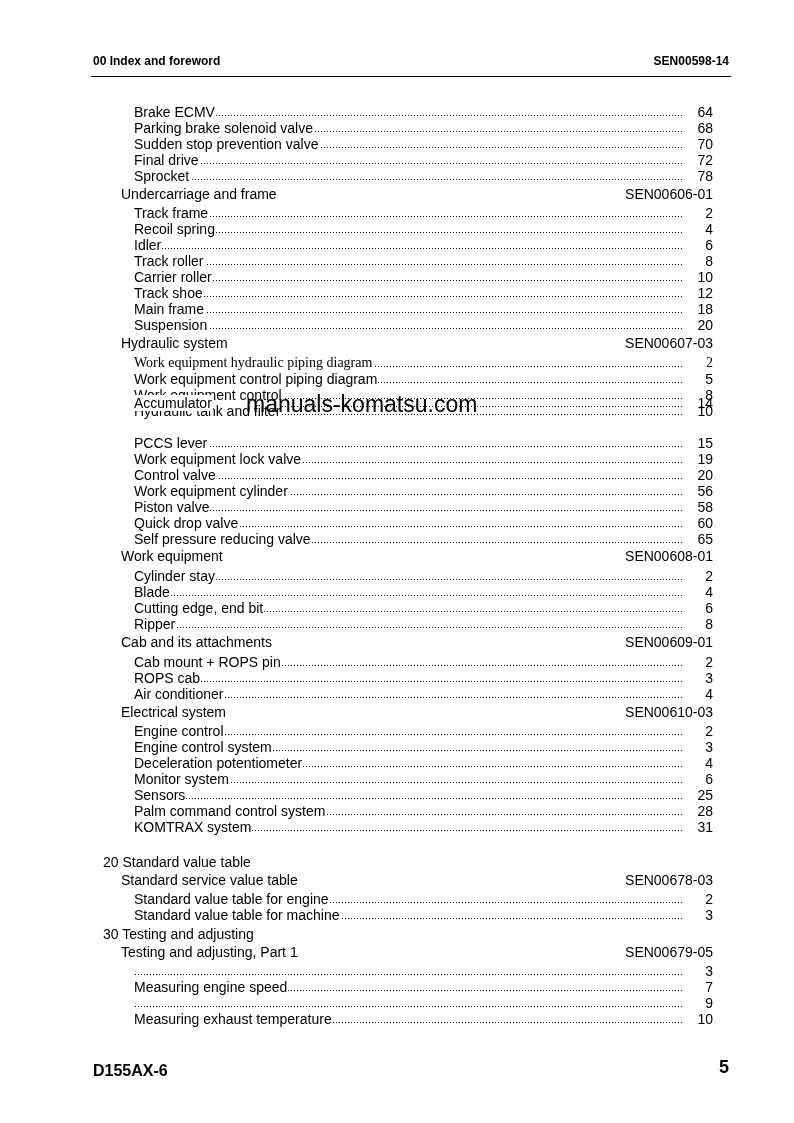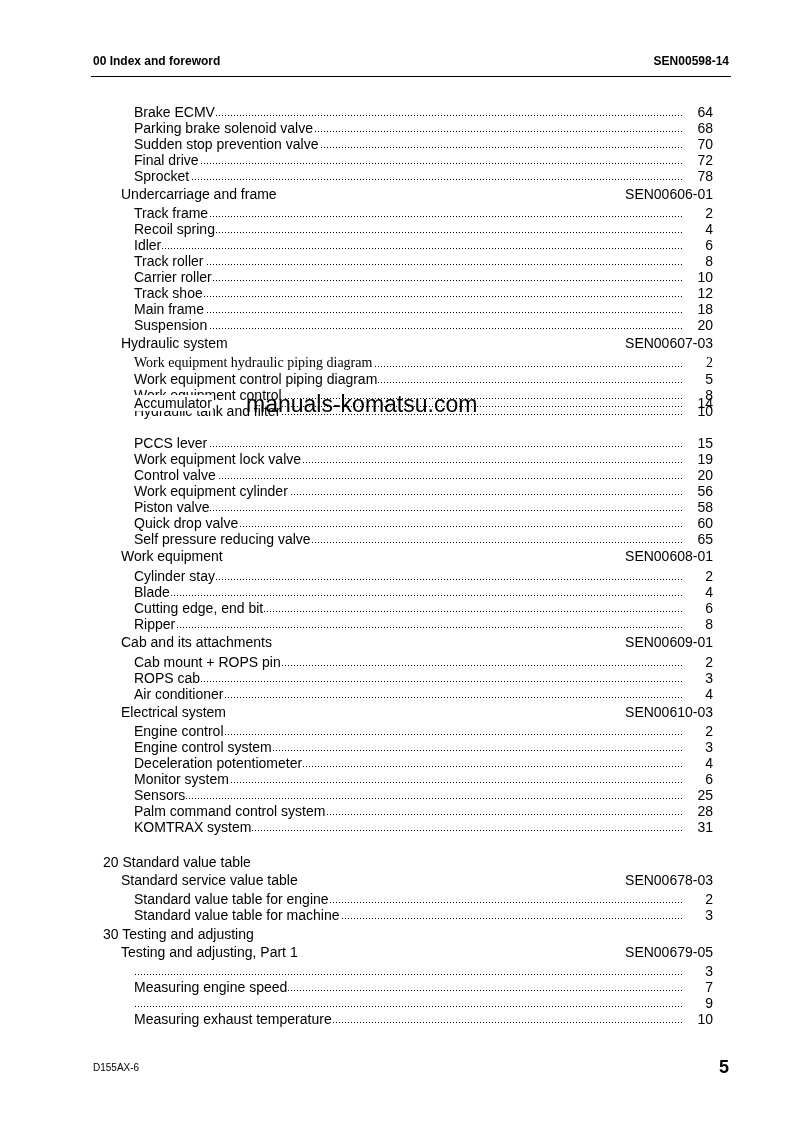--- a/index.html
+++ b/index.html
@@ -29,21 +29,21 @@
       background-image: radial-gradient(circle, #000 0.55px, transparent 0.7px);
       background-size: 3px 1px; background-repeat: repeat-x; z-index: 1;
     }
     .row.entry .page { position: absolute; right: 0; top: 0; text-align: right; }
     .row.section { left: 121px; width: 592px; }
     .row.section .title { position: absolute; left: 0; top: 0; }
     .row.section .code { position: absolute; right: 0; top: 0; }
     .row.chapter { left: 103px; width: 610px; }
     .row.chapter .title { position: absolute; left: 0; top: 0; }
     .footer-left {
-      position: absolute; left: 93px; top: 1062px; font-weight: normal; font-size: 10px;
+      position: absolute; left: 93px; top: 1062px; font-weight: bold; font-size: 16px;
     }
     .footer-right {
       position: absolute; right: 65px; top: 1057px; font-weight: bold; font-size: 18px;
     }
     .watermark {
       position: absolute; left: 246px; top: 391px; font-size: 23px; color: #000000;
       z-index: 5; letter-spacing: 0px;
     }
   </style>
 </head>

